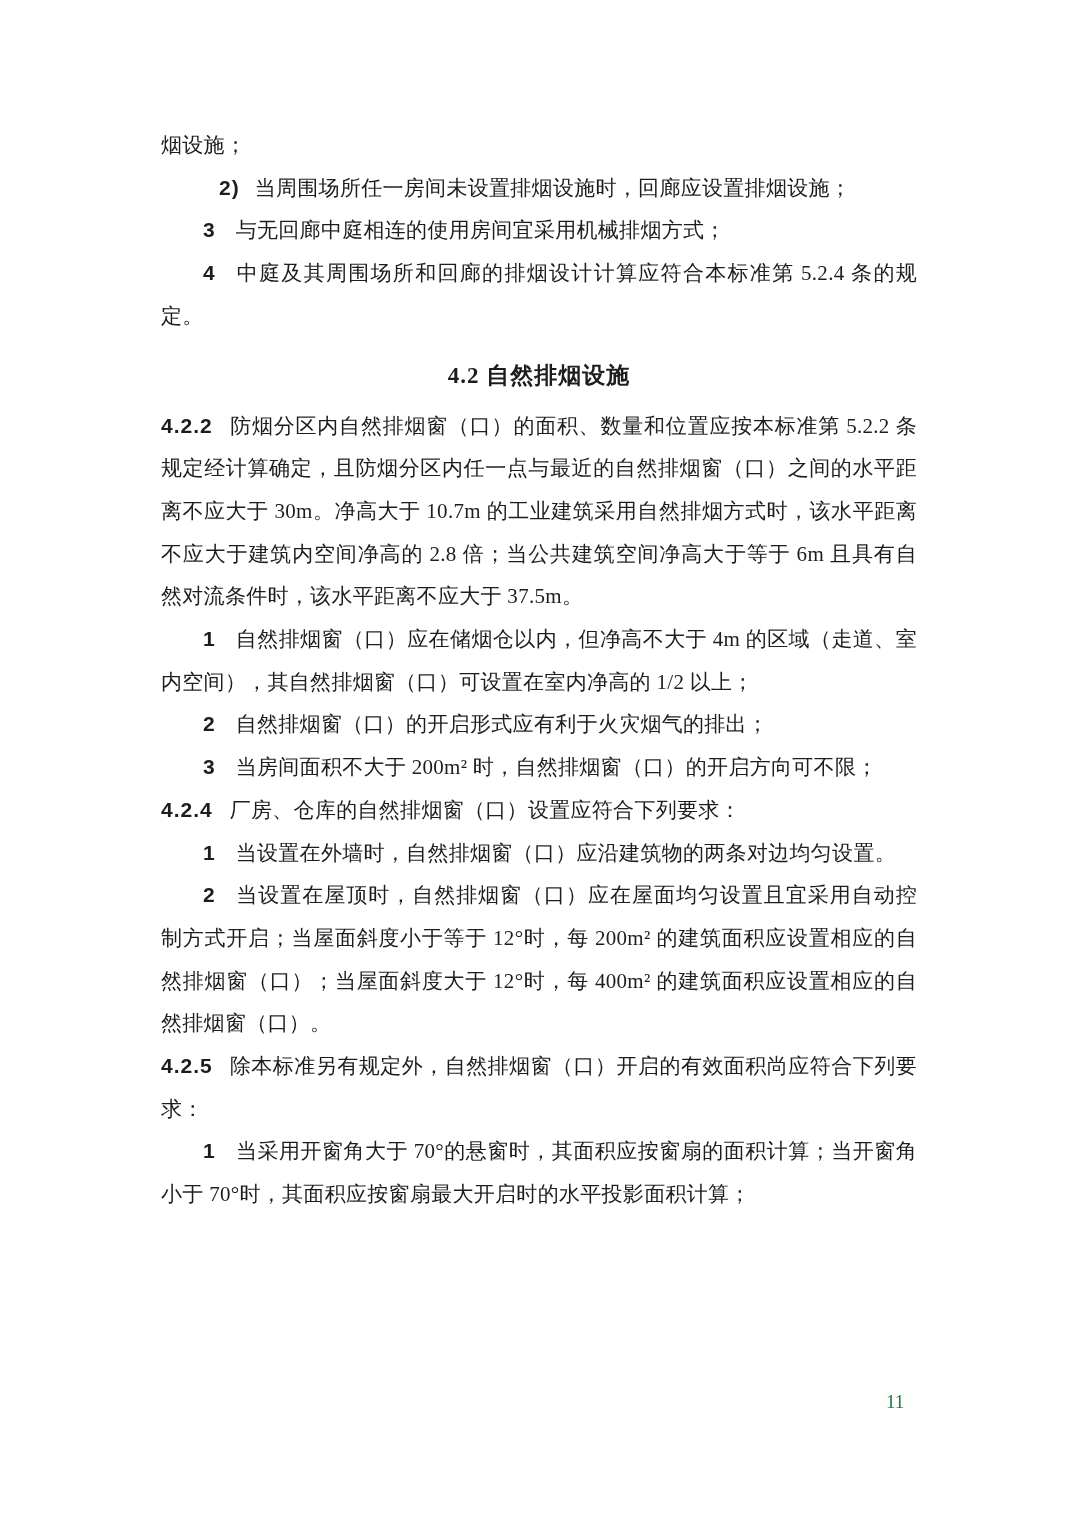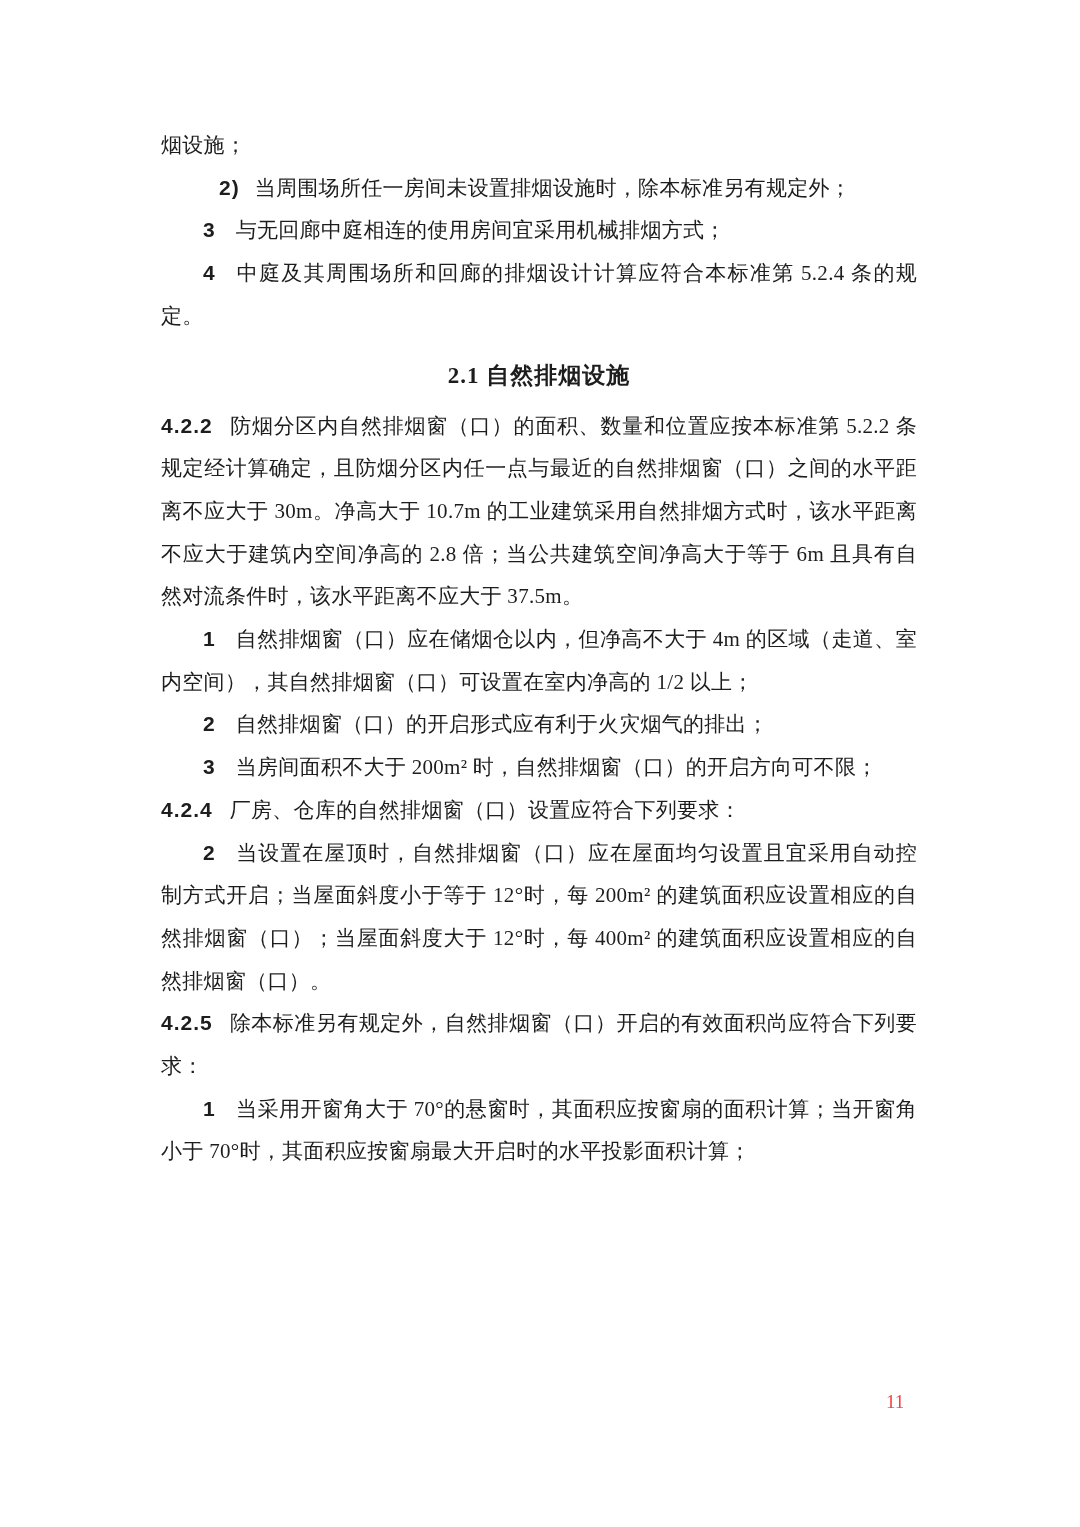--- a/index.html
+++ b/index.html
@@ -50,54 +50,55 @@
     text-align: center;
     text-indent: 0;
     letter-spacing: 1px;
   }
   .page-number {
     position: absolute;
     top: 1390px;
     left: 886px;
     font-size: 19px;
     line-height: 24px;
-    color: #ef4444;
+    color: #15803d;
   }
 </style>
 </head>
 <body>
 
 <div class="page">
   <div class="content">
 
     <p class="para cont"><span>烟设施；</span></p>
 
-    <p class="para sub"><span class="num">2)</span><span>当周围场所任一房间未设置排烟设施时，除本标准另有规定外；</span></p>
+    <p class="para sub"><span class="num">2)</span><span>当周围场所任一房间未设置排烟设施时，回廊应设置排烟设施；</span></p>
 
 
     <p class="para item"><span class="num">3</span><span>与无回廊中庭相连的使用房间宜采用机械排烟方式；</span></p>
 
     <p class="para item"><span class="num">4</span><span>中庭及其周围场所和回廊的排烟设计计算应符合本标准第 5.2.4 条的规定。</span></p>
 
-    <h2 class="para section-heading">2.1 自然排烟设施</h2>
+    <h2 class="para section-heading">4.2 自然排烟设施</h2>
 
 
     <p class="para clause"><span class="num">4.2.2</span><span>防烟分区内自然排烟窗（口）的面积、数量和位置应按本标准第 5.2.2 条规定经计算确定，且防烟分区内任一点与最近的自然排烟窗（口）之间的水平距离不应大于 30m。净高大于 10.7m 的工业建筑采用自然排烟方式时，该水平距离不应大于建筑内空间净高的 2.8 倍；当公共建筑空间净高大于等于 6m 且具有自然对流条件时，该水平距离不应大于 37.5m。</span></p>
 
 
     <p class="para item"><span class="num">1</span><span>自然排烟窗（口）应在储烟仓以内，但净高不大于 4m 的区域（走道、室内空间），其自然排烟窗（口）可设置在室内净高的 1/2 以上；</span></p>
 
     <p class="para item"><span class="num">2</span><span>自然排烟窗（口）的开启形式应有利于火灾烟气的排出；</span></p>
 
     <p class="para item"><span class="num">3</span><span>当房间面积不大于 200m² 时，自然排烟窗（口）的开启方向可不限；</span></p>
 
 
 
     <p class="para clause"><span class="num">4.2.4</span><span>厂房、仓库的自然排烟窗（口）设置应符合下列要求：</span></p>
 
+    <p class="para item"><span class="num">1</span><span>当设置在外墙时，自然排烟窗（口）应沿建筑物的两条对边均匀设置。</span></p>
 
     <p class="para item"><span class="num">2</span><span>当设置在屋顶时，自然排烟窗（口）应在屋面均匀设置且宜采用自动控制方式开启；当屋面斜度小于等于 12°时，每 200m² 的建筑面积应设置相应的自然排烟窗（口）；当屋面斜度大于 12°时，每 400m² 的建筑面积应设置相应的自然排烟窗（口）。</span></p>
 
     <p class="para clause"><span class="num">4.2.5</span><span>除本标准另有规定外，自然排烟窗（口）开启的有效面积尚应符合下列要求：</span></p>
 
     <p class="para item"><span class="num">1</span><span>当采用开窗角大于 70°的悬窗时，其面积应按窗扇的面积计算；当开窗角小于 70°时，其面积应按窗扇最大开启时的水平投影面积计算；</span></p>
 
   </div>
 
   <div class="page-number">11</div>

